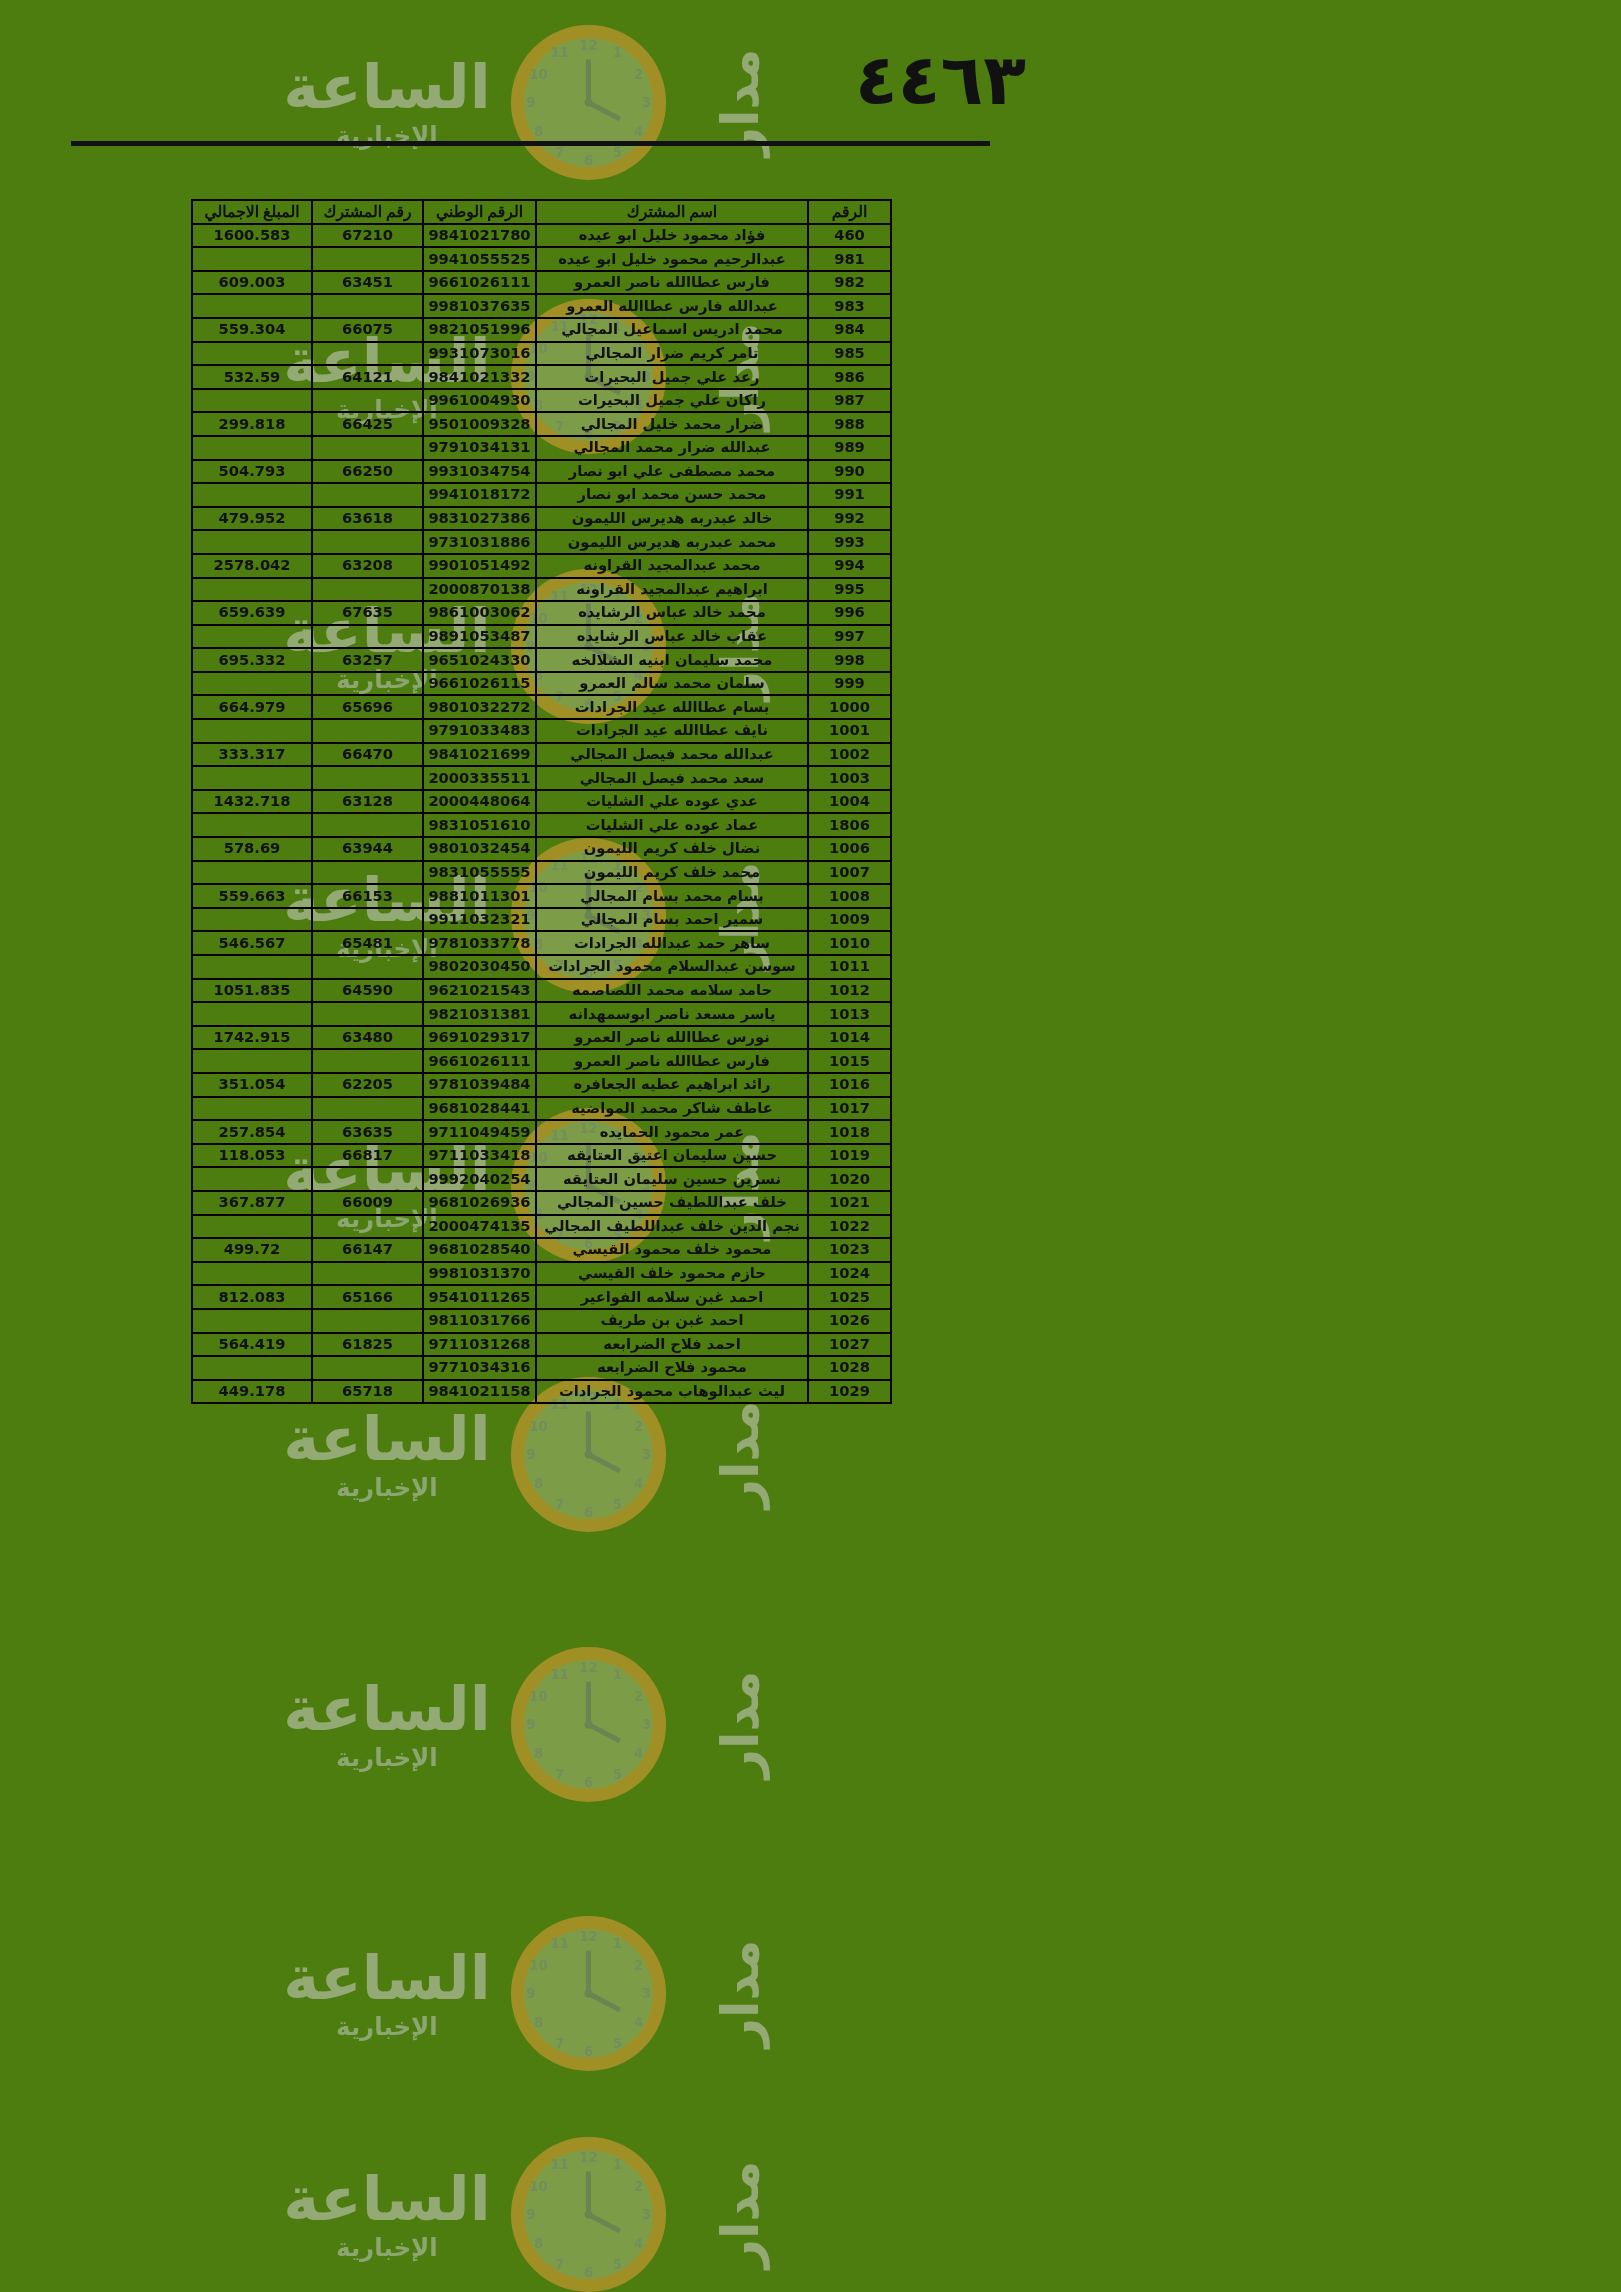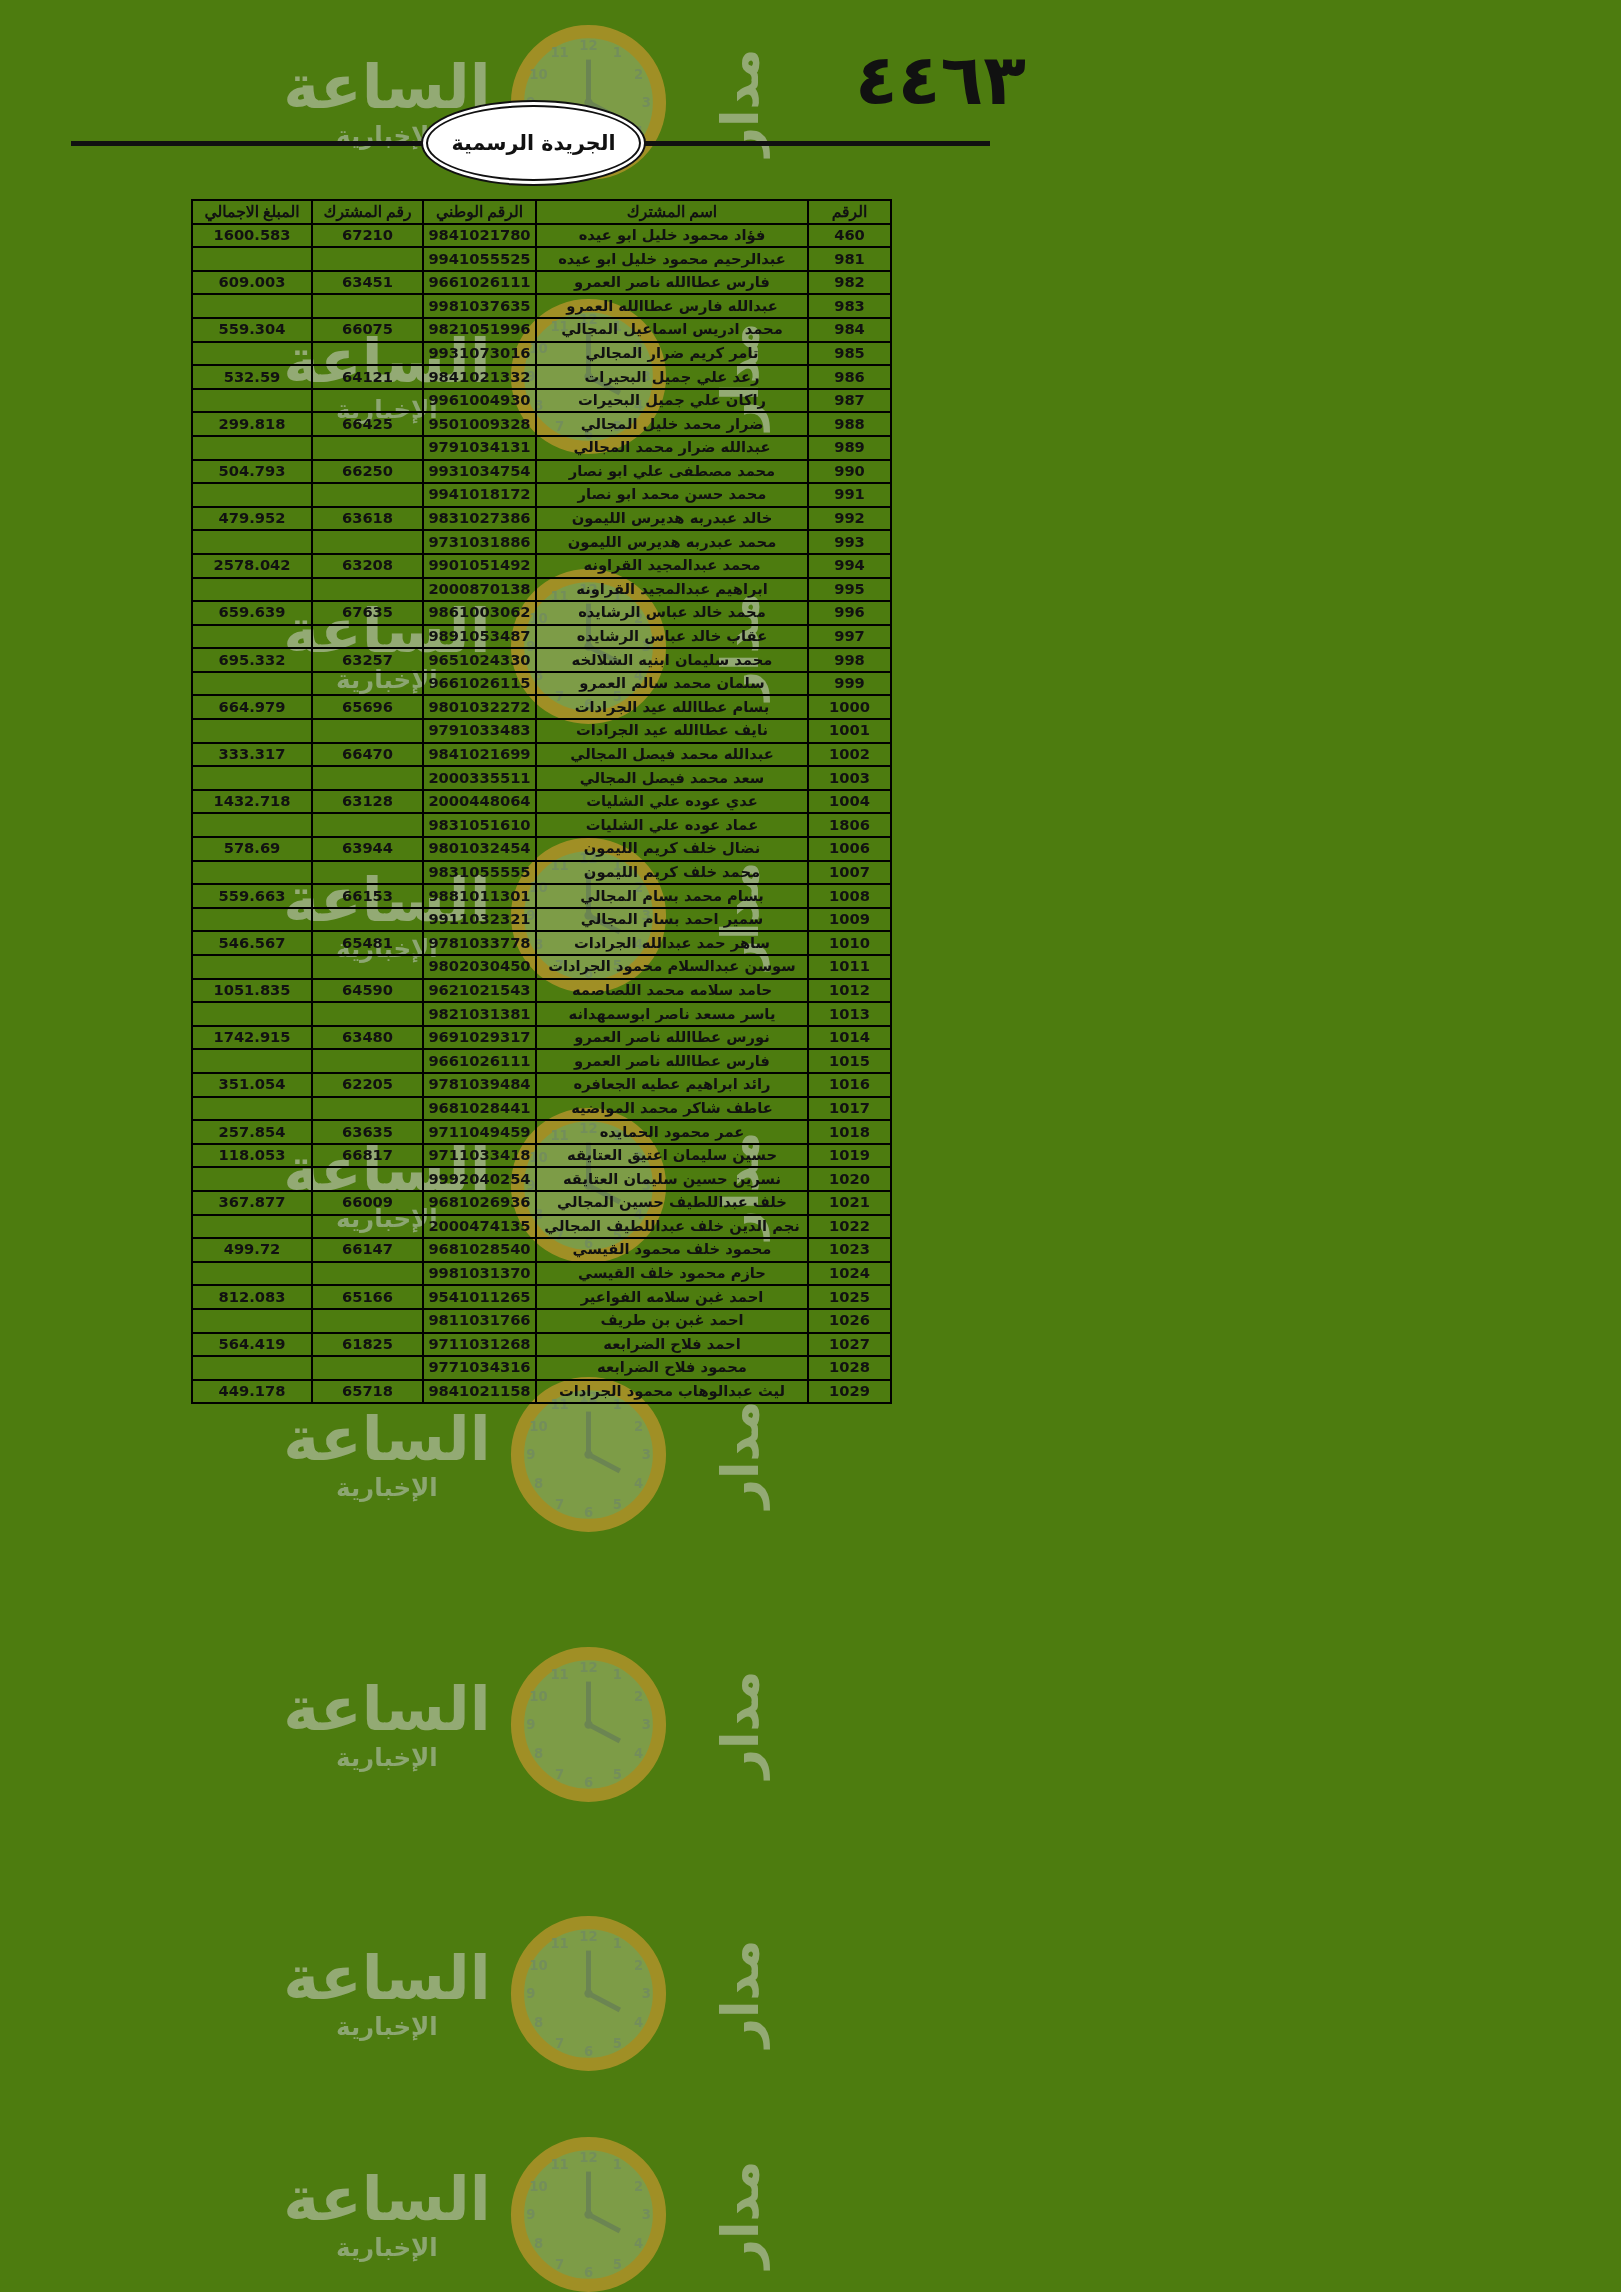--- a/index.html
+++ b/index.html
@@ -330,25 +330,20 @@
           <div class="wm-saa">الساعة</div>
           <div class="wm-akhbar">الإخبارية</div>
         </div>
       </div>
     </div>
 
   <div class="page-number">٤٤٦٣</div>
 
   <div class="top-rule"></div>
 
-  <div class="gazette-ellipse">
-    <div class="gazette-ellipse-inner">
-      <span class="gazette-title">الجريدة الرسمية</span>
-    </div>
-  </div>
 
   <table class="gazette-table">
     <colgroup>
       <col style="width:83px">
       <col style="width:272px">
       <col style="width:113px">
       <col style="width:111px">
       <col style="width:120px">
     </colgroup>
     <thead>

